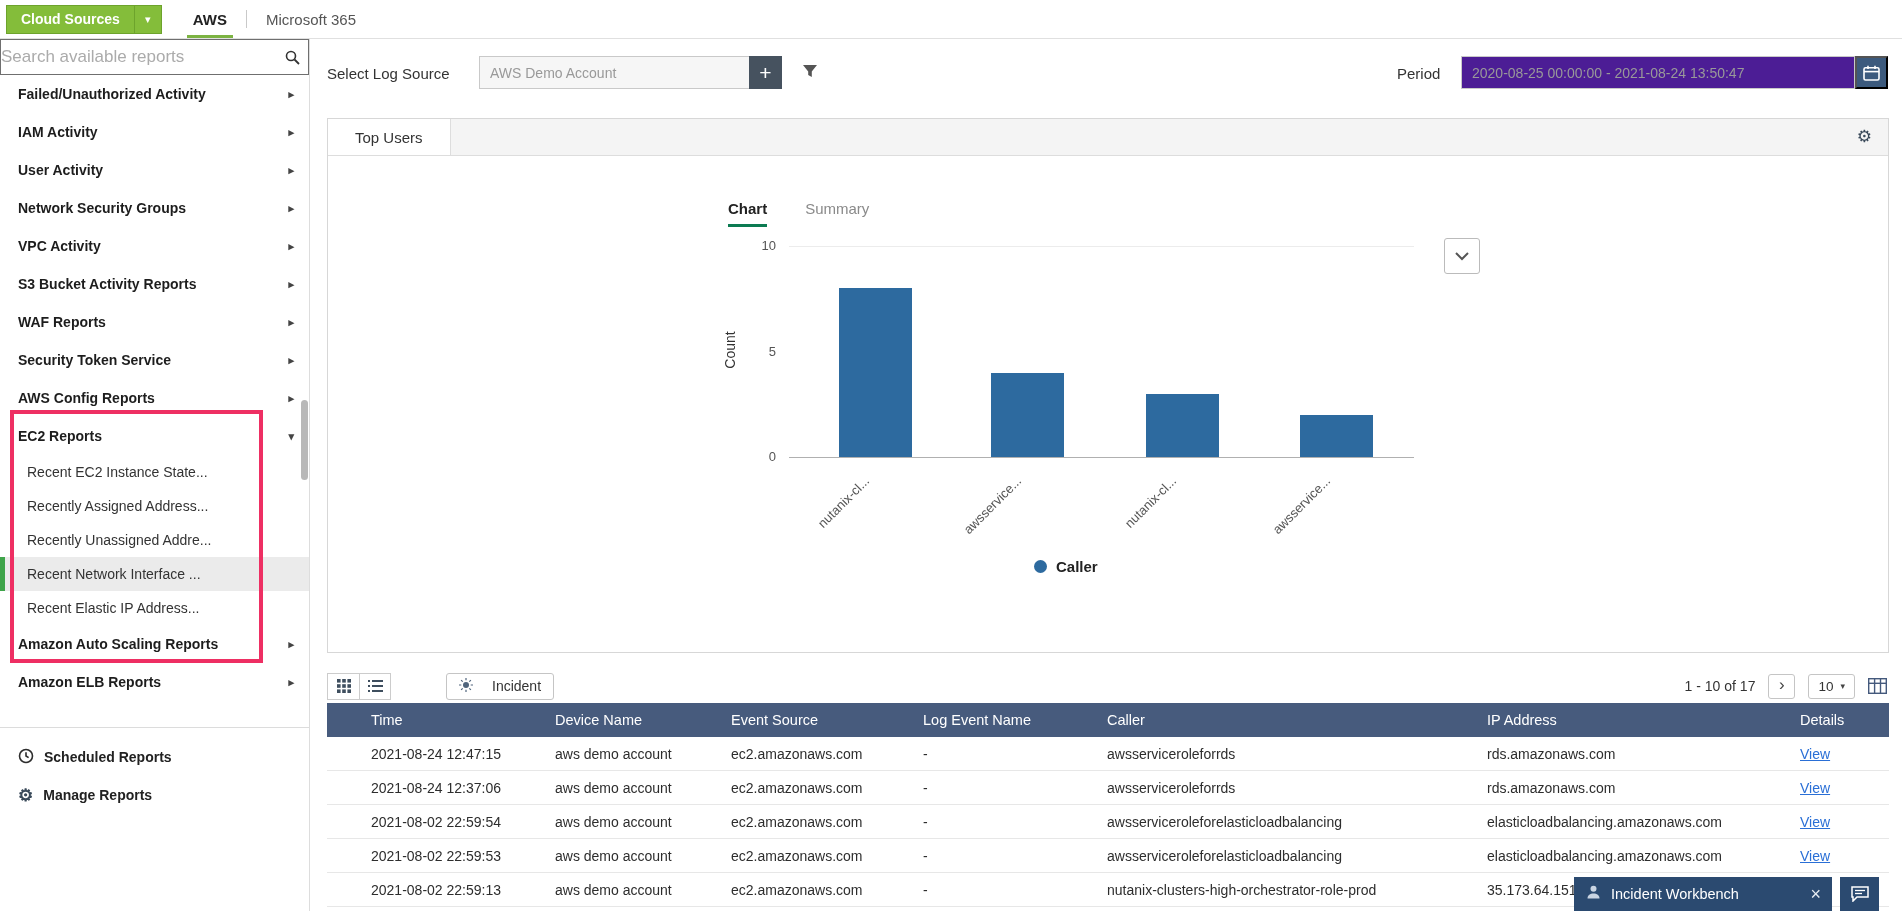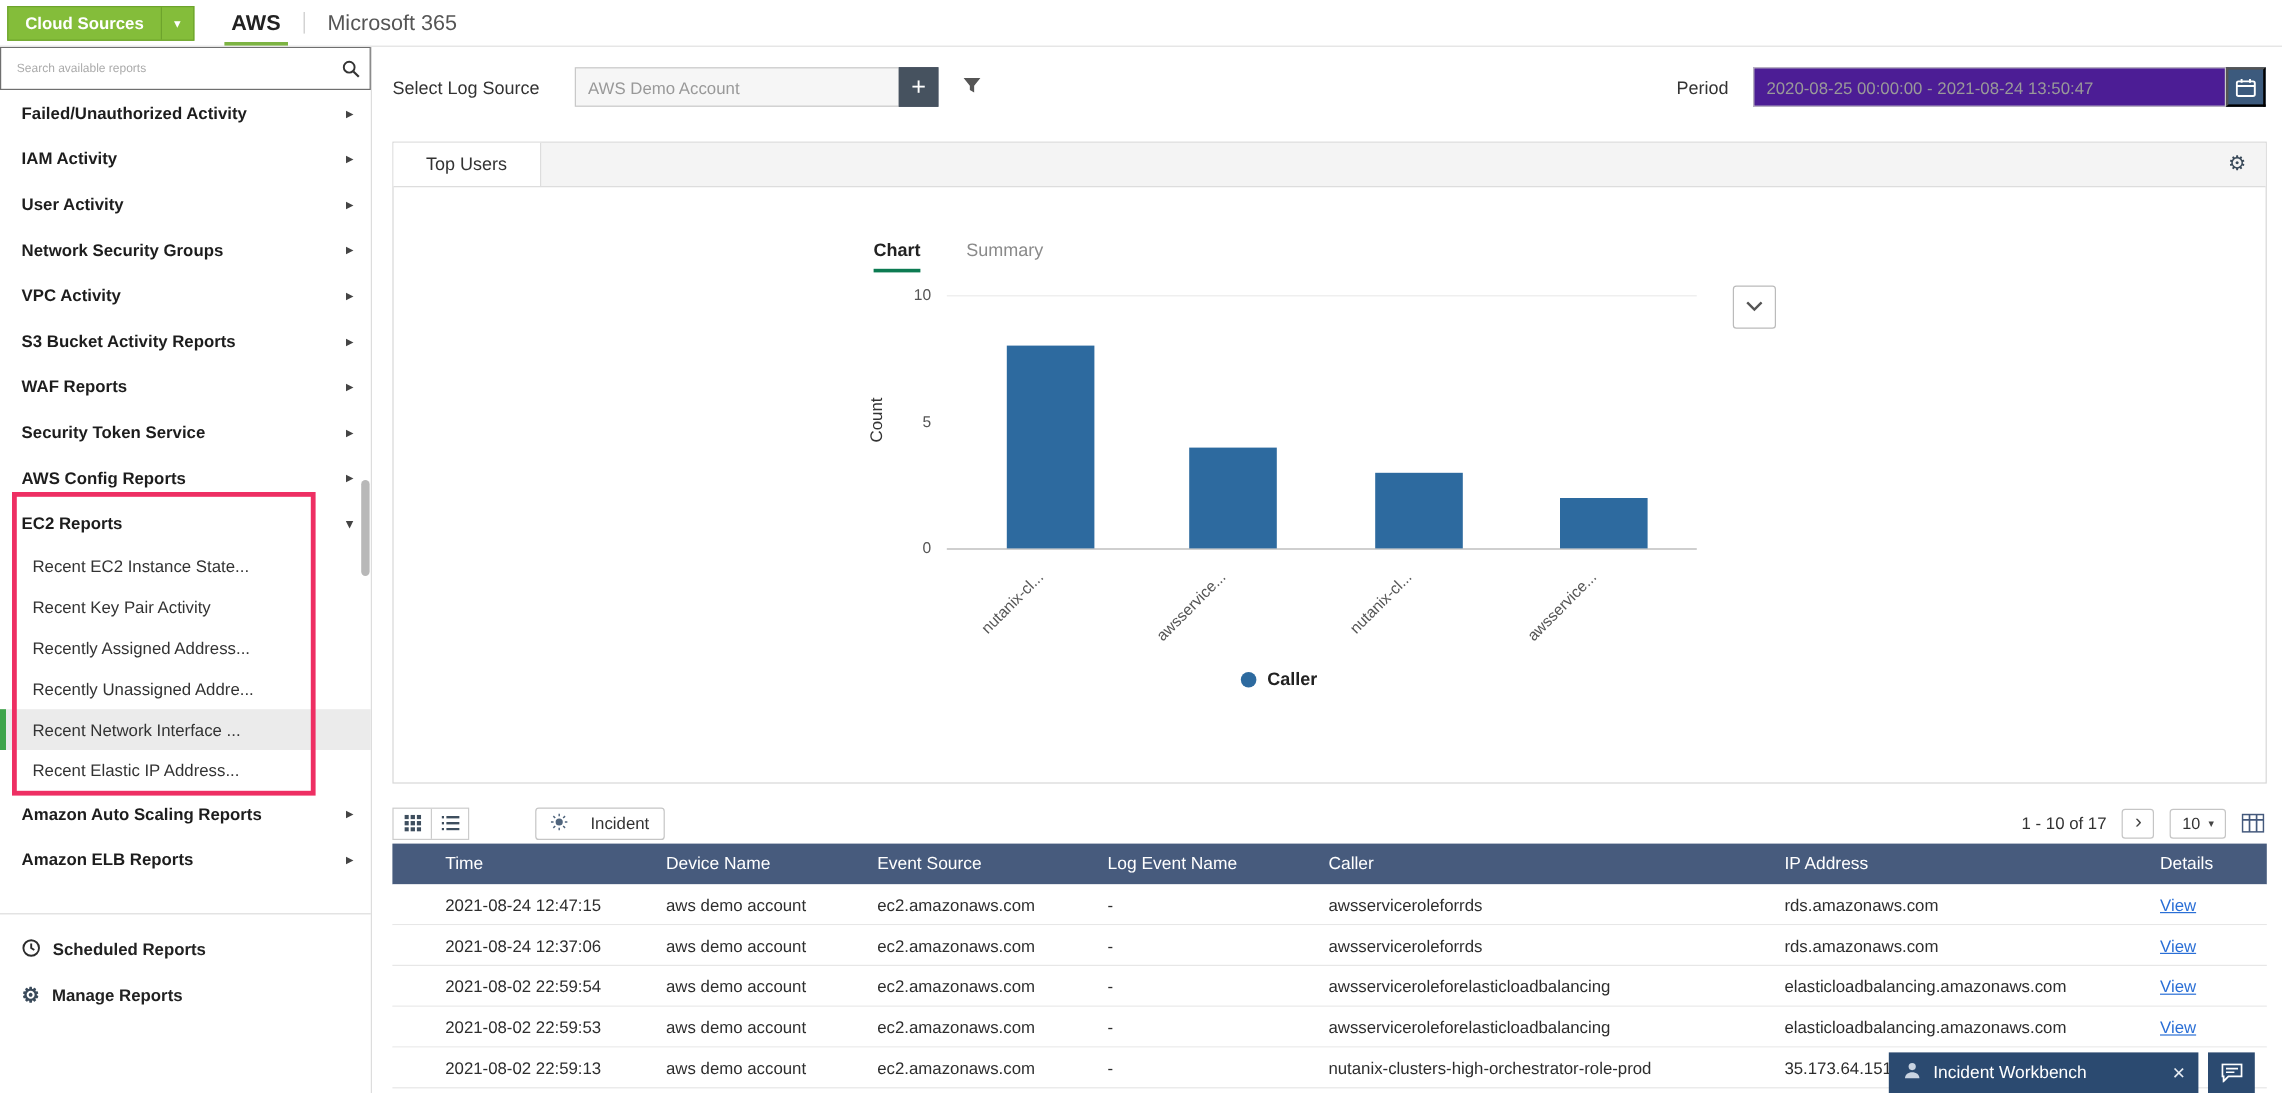--- a/index.html
+++ b/index.html
@@ -9,29 +9,29 @@
 
   
   .topbar { position:absolute; left:0; top:0; width:1902px; height:39px; background:#fff;
             border-bottom:1px solid #e0e0e0; display:flex; align-items:center; z-index:10; }
   .cloud-btn { margin-left:6px; height:29px; display:flex; align-items:stretch;
                background:#84bd3a; border:1px solid #6da32c; cursor:pointer; }
   .cloud-label { display:flex; align-items:center; padding:0 14px; color:#fff; font-weight:bold; font-size:14px; }
   .cloud-caret { width:27px; display:flex; align-items:center; justify-content:center;
                  border-left:1px solid #6da32c; color:#fff; font-size:11px; }
   .top-tabs { display:flex; align-items:stretch; height:100%; margin-left:16px; }
-  .top-tab { padding:0 15px; display:flex; align-items:center; font-size:18px; color:#555; cursor:pointer; position:relative; }
+  .top-tab { padding:0 15px; display:flex; align-items:center; font-size:15px; color:#555; cursor:pointer; position:relative; }
   .top-tab.active { color:#222; font-weight:bold; }
   .top-tab.active::after { content:""; position:absolute; left:9px; right:9px; bottom:0; height:3px; background:#7cb342; }
   .top-divider { width:1px; background:#c9c9c9; margin:10px 4px; }
 
   
   .sidebar { position:absolute; left:0; top:39px; bottom:0; width:310px; background:#fff; border-right:1px solid:#ddd; border-right:1px solid #ddd; }
   .search-box { height:36px; border:1px solid #6f6f6f; display:flex; align-items:center; background:#fff; }
-  .search-box input { flex:1; border:0; outline:none; padding:0 6px 0 13px; font-size:10px; color:#333; font-family:inherit; background:transparent; }
+  .search-box input { flex:1; border:0; outline:none; padding:0 6px 0 0; font-size:17px; color:#333; font-family:inherit; background:transparent; }
   .search-box input::placeholder { color:#ababab; }
   .search-icon-wrap { width:32px; display:flex; align-items:center; justify-content:center; cursor:pointer; }
   .nav-item { height:38px; display:flex; align-items:center; padding:0 15px 0 18px; font-size:14px; font-weight:bold; color:#1d1d1d; cursor:pointer; }
   .nav-item .caret { margin-left:auto; color:#444; font-size:11px; }
   .sub-item { height:34px; display:flex; align-items:center; padding:0 14px 0 27px; font-size:14px; color:#333; cursor:pointer; }
   .sub-item.selected { background:#ebebeb; border-left:5px solid #3fa44a; padding-left:22px; }
   .red-box { position:absolute; left:10px; top:371px; width:253px; height:253px; border:4px solid #ee2f63; pointer-events:none; z-index:6; }
   .scroll-thumb { position:absolute; right:1px; top:361px; width:7px; height:80px; background:#b8b8b8; border-radius:4px; z-index:7; cursor:pointer; }
   .side-divider { height:1px; background:#dcdcdc; margin:26px 0 10px 0; }
   .side-foot-item { height:38px; display:flex; align-items:center; gap:10px; padding:0 18px; font-size:14px; font-weight:bold; color:#222; cursor:pointer; }
@@ -174,21 +174,20 @@
       <div class="nav-item">
           <span>AWS Config Reports</span>
           <span class="caret">▸</span>
         </div>
 
       <div class="nav-item">
           <span>EC2 Reports</span>
           <span class="caret">▾</span>
         </div>
       <div class="sub-item">Recent EC2 Instance State...</div>
-      <div class="sub-item">Recent Key Pair Activity</div>
       <div class="sub-item">Recently Assigned Address...</div>
       <div class="sub-item">Recently Unassigned Addre...</div>
       <div class="sub-item selected">Recent Network Interface ...</div>
       <div class="sub-item">Recent Elastic IP Address...</div>
 
       <div class="nav-item">
           <span>Amazon Auto Scaling Reports</span>
           <span class="caret">▸</span>
         </div>
       <div class="nav-item">

